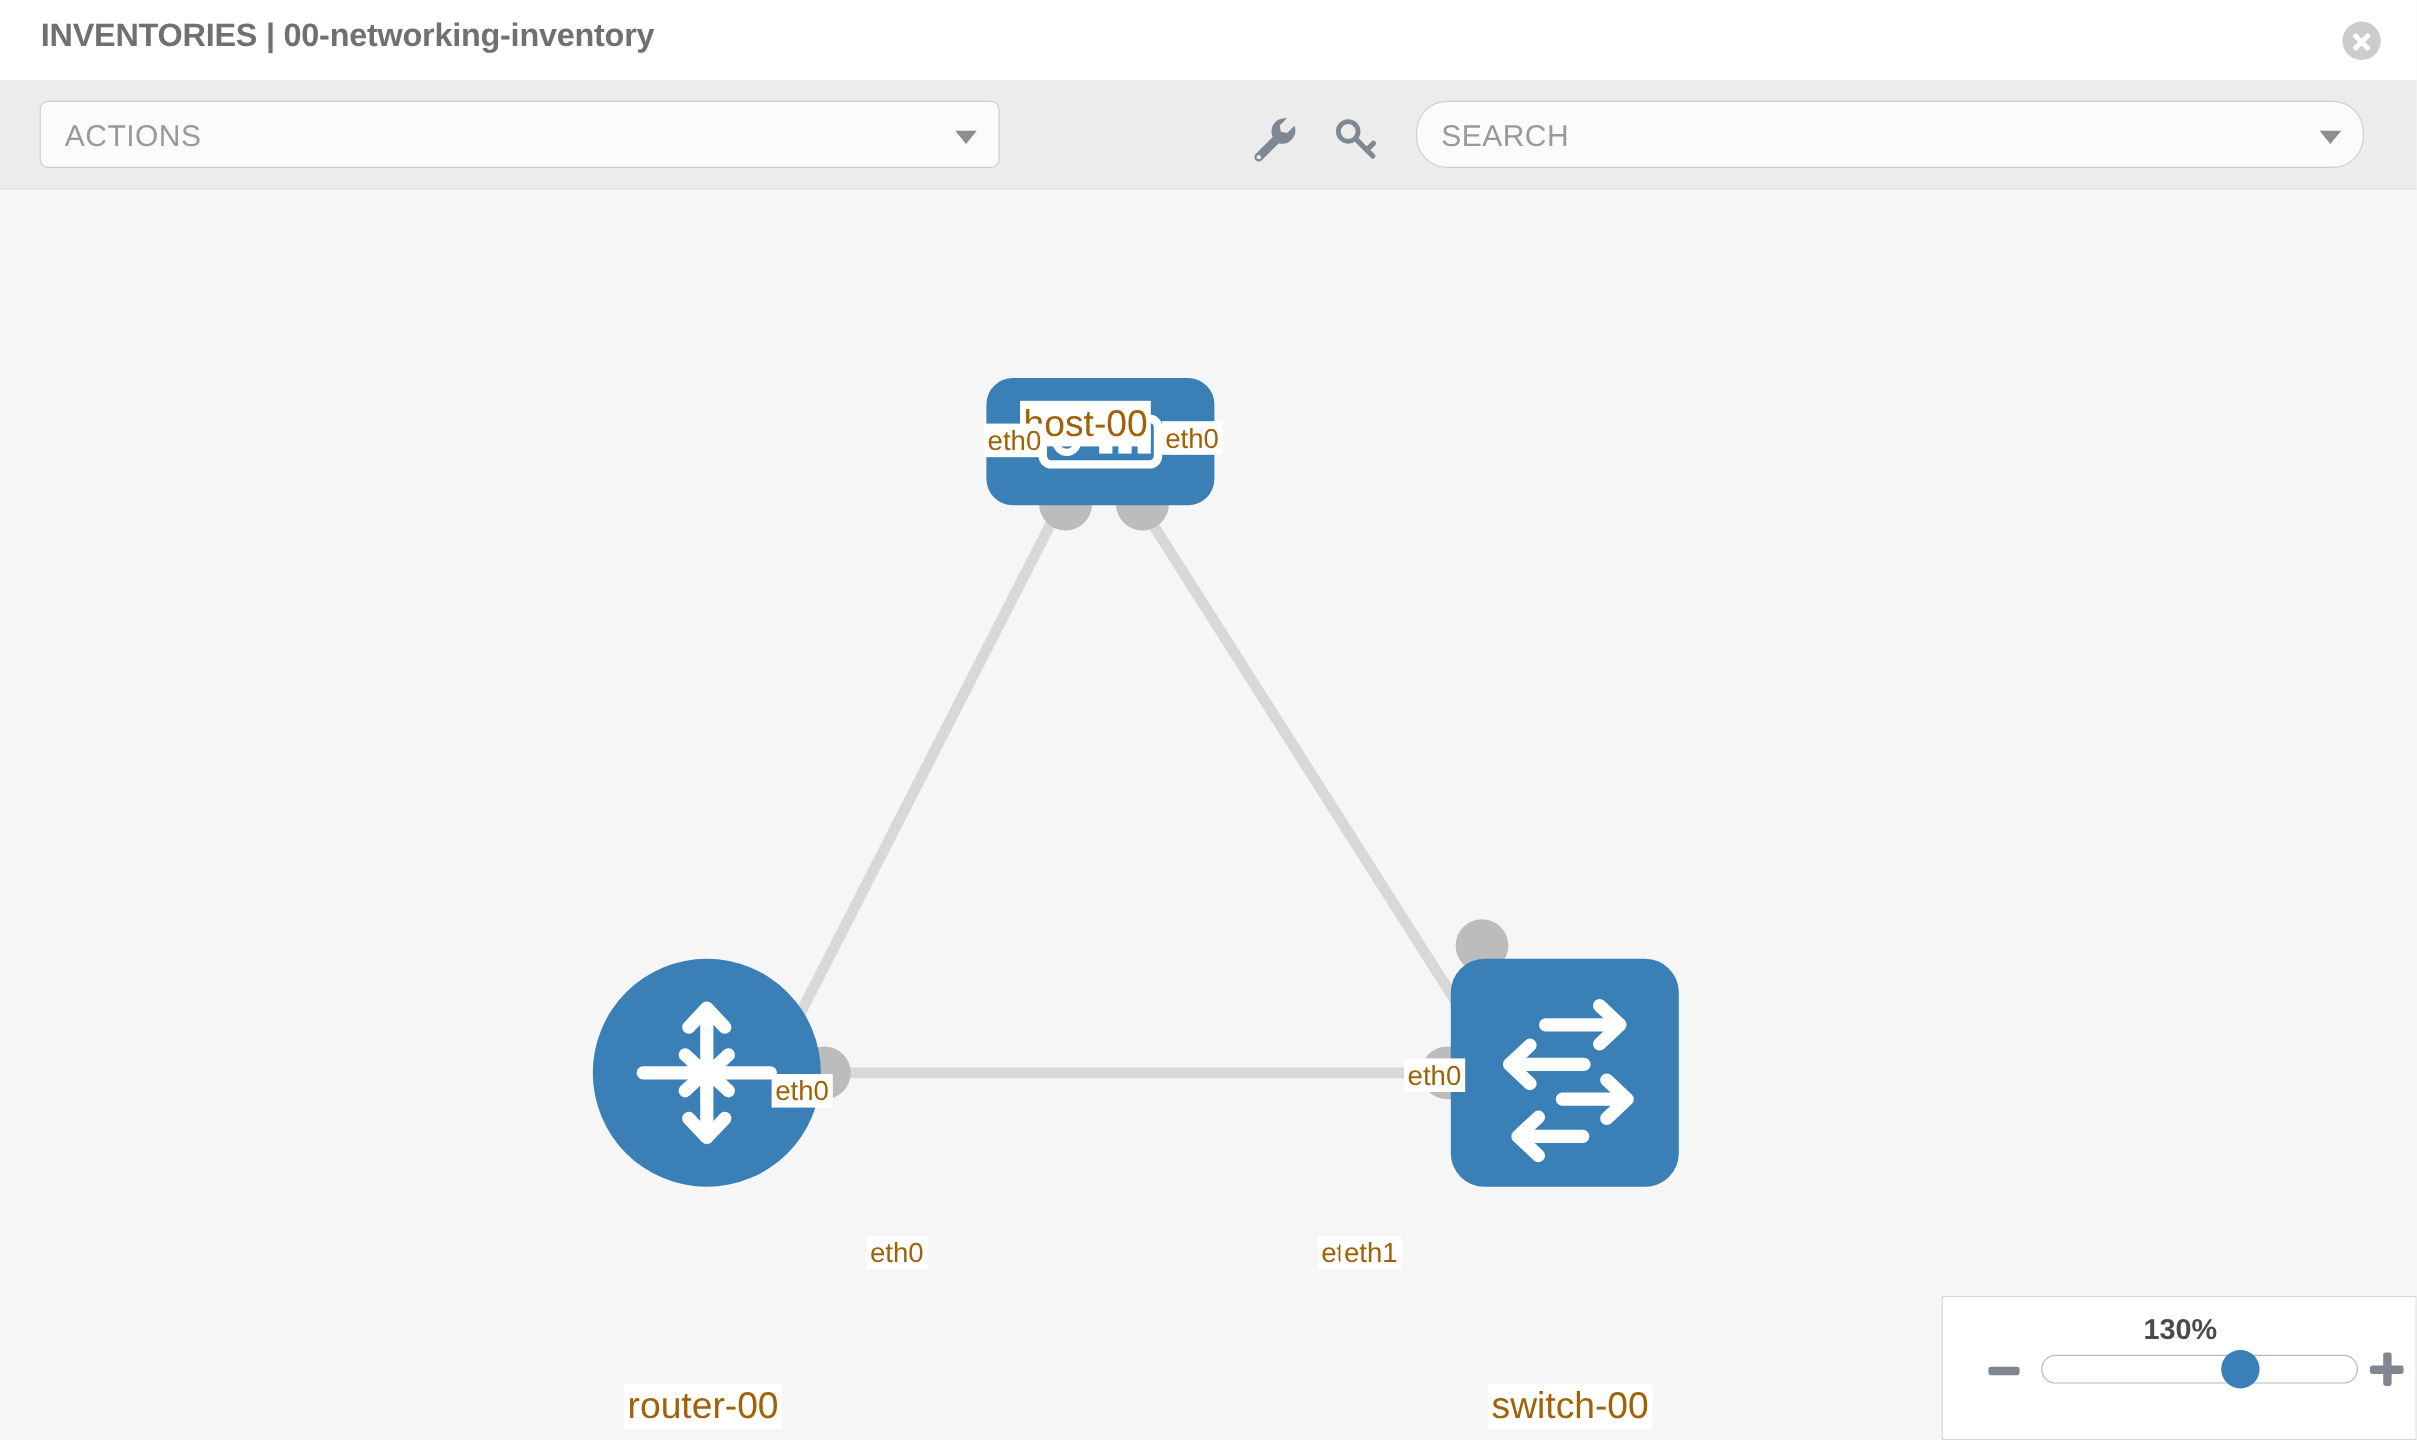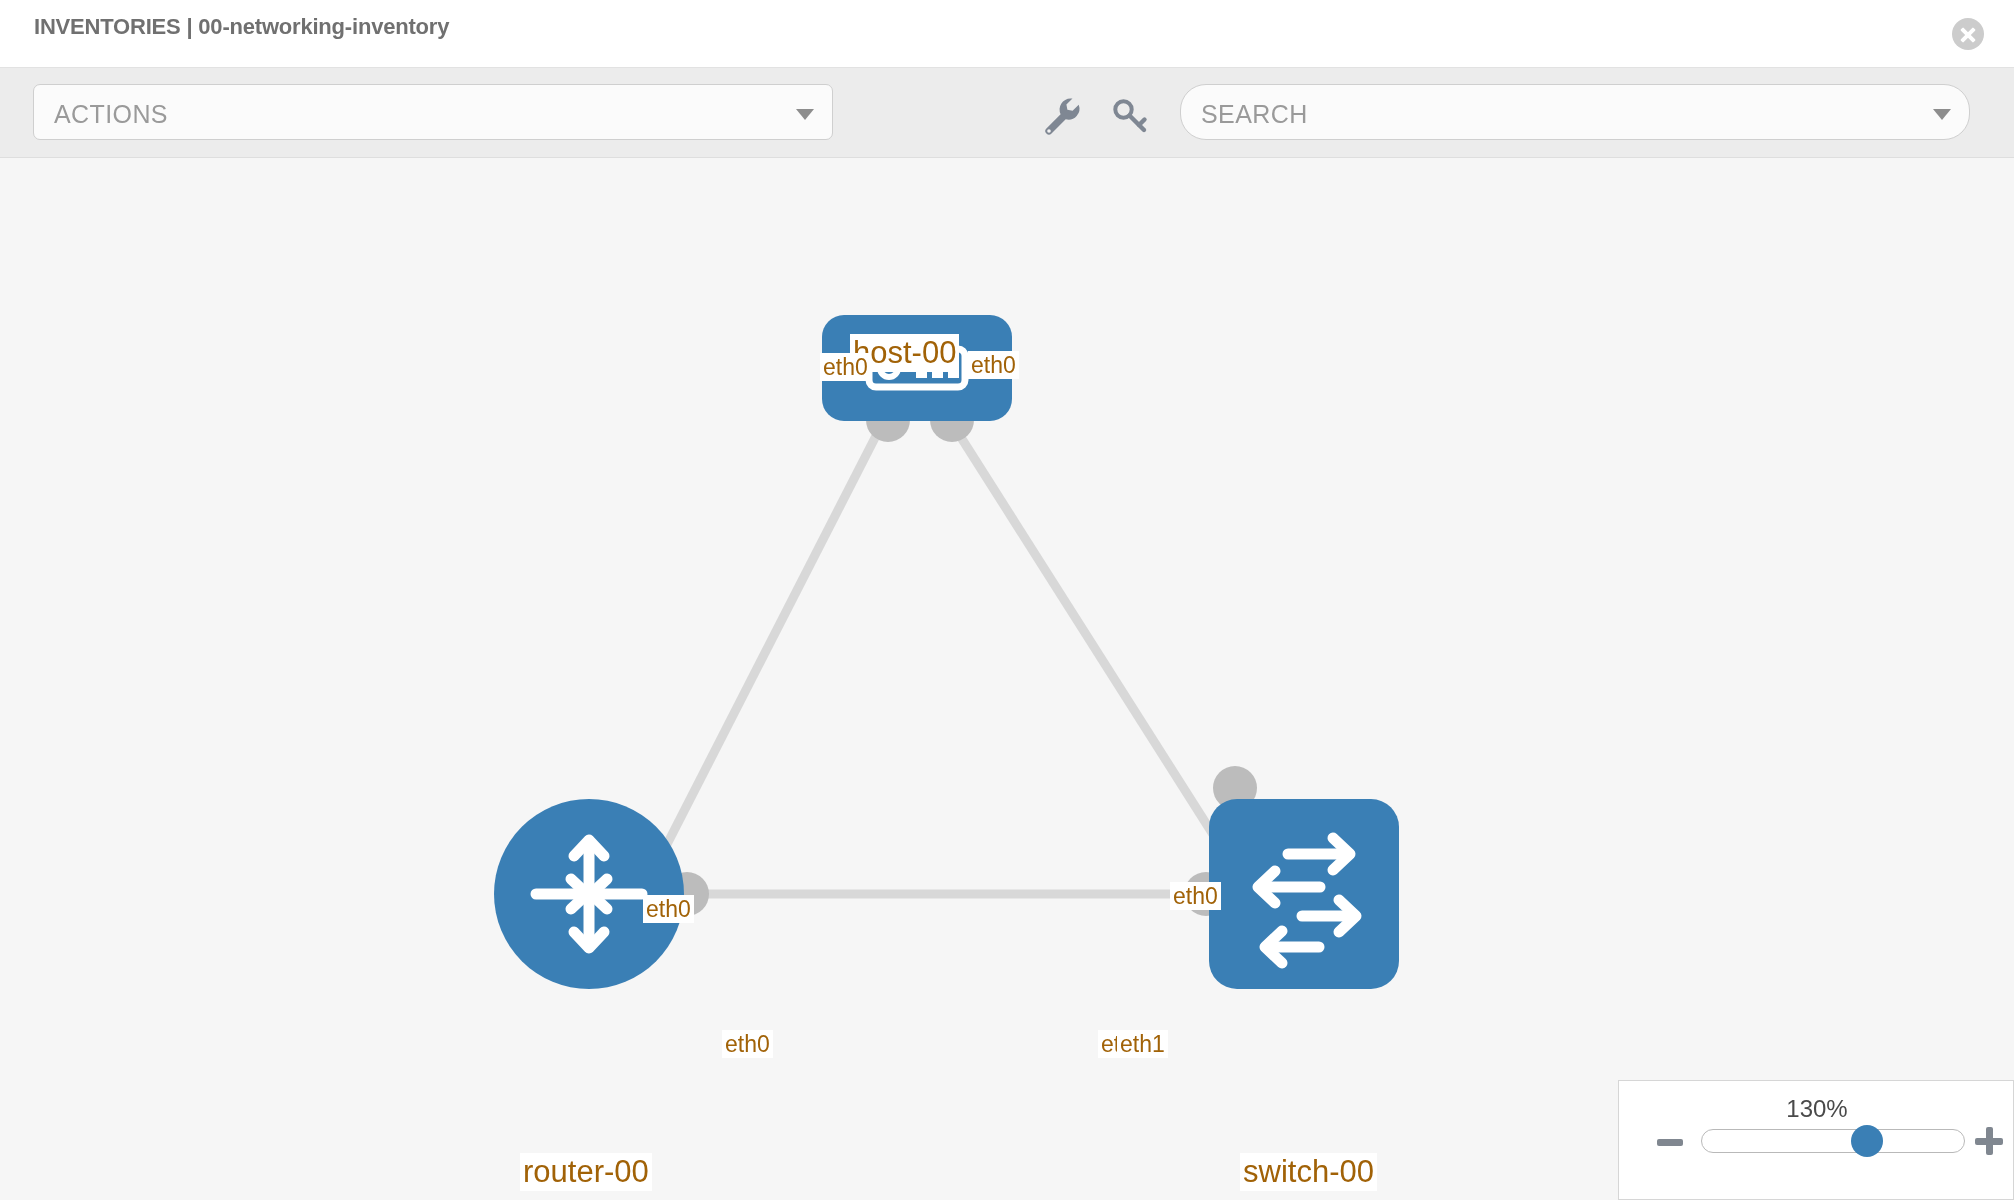--- a/index.html
+++ b/index.html
@@ -23,21 +23,21 @@
     width: 2014px;
     height: 68px;
     background: #ffffff;
     border-bottom: 1px solid #e2e2e2;
     box-sizing: border-box;
   }
   #page-title {
     position: absolute;
     left: 34px;
     top: 14px;
-    font-size: 22px;
+    font-size: 27px;
     font-weight: bold;
     color: #707070;
     letter-spacing: -0.2px;
     white-space: nowrap;
   }
   #close-button {
     position: absolute;
     right: 30px;
     top: 18px;
     width: 32px;
@@ -175,20 +175,21 @@
     box-sizing: border-box;
   }
   #zoom-level {
     position: absolute;
     left: 0;
     top: 14px;
     width: 396px;
     text-align: center;
     font-size: 24px;
     color: #4a4a4a;
+    font-weight: bold;
   }
   #zoom-out-button {
     position: absolute;
     left: 38px;
     top: 58px;
     width: 26px;
     height: 7px;
     background: #808790;
     border-radius: 2px;
     cursor: pointer;

